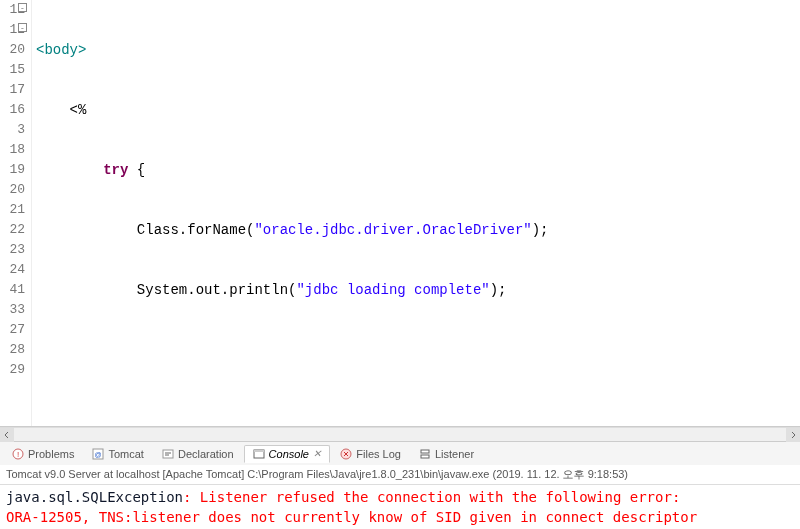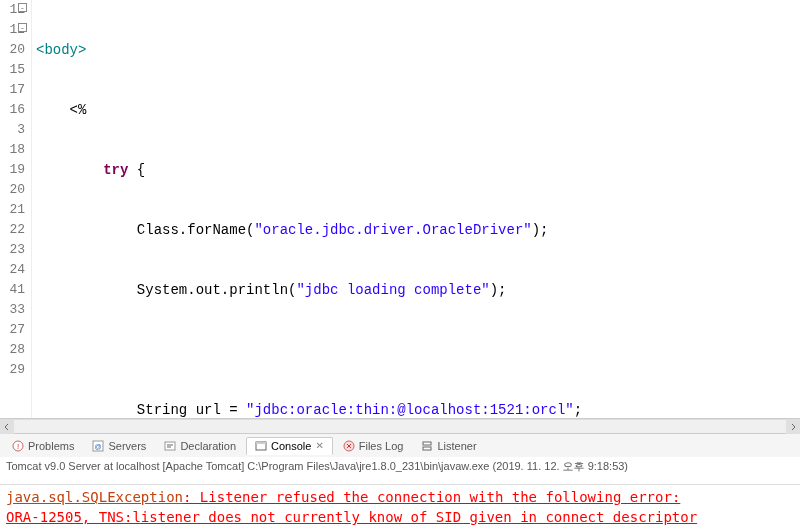--- a/index.html
+++ b/index.html
@@ -9,26 +9,26 @@
 .gutter .ln { height: 20px; position: relative; }
 .fold { position: absolute; right: -2px; top: 3px; width: 9px; height: 9px; border: 1px solid #888; background: #fff; font-size: 8px; line-height: 7px; text-align: center; color: #666; }
 .code { flex: 1; line-height: 20px; padding-left: 4px; white-space: pre; overflow: hidden; }
 .code .row { height: 20px; }
 .kw { color: #7f0055; font-weight: bold; }
 .tag { color: #008080; }
 .str { color: #2a00ff; }
 .plain { color: #000; }
 .tabs-panel { border-top: 1px solid #ccc; background: #f5f5f5; display: flex; align-items: center; height: 24px; font-family: "Segoe UI", Tahoma, sans-serif; font-size: 11px; gap: 2px; padding-left: 4px; }
 .tab { display: flex; align-items: center; gap: 4px; padding: 2px 8px; color: #555; cursor: pointer; }
-.tab.active { background: #fff; border: 1px solid #ccc; border-bottom-color: #fff; border-radius: 2px 2px 0 0; color: #000; }
+.tab.active { background: #fff; border: 1px solid #ccc; border-bottom-color: #fff; border-radius: 2px 2px 0 0; color: #000; font-style: italic; }
 .tab .ticon { width: 12px; height: 12px; display: inline-block; }
-.console-hdr { font-family: "Segoe UI", Tahoma, sans-serif; font-size: 11px; color: #555; padding: 2px 4px 10px 6px; border-bottom: 1px solid #ddd; background: #fff; white-space: nowrap; overflow: hidden; text-overflow: ellipsis; }
+.console-hdr { font-family: "Segoe UI", Tahoma, sans-serif; font-size: 11px; color: #555; padding: 2px 4px 2px 6px; border-bottom: 1px solid #ddd; background: #fff; white-space: nowrap; overflow: hidden; text-overflow: ellipsis; }
 .console-out { padding: 2px 4px 2px 6px; font-family: Consolas, monospace; font-size: 14px; line-height: 20px; white-space: pre; }
-.err { color: #ff0000; text-decoration: underline; }
-.err-u { color: #c2410c; text-decoration: underline; }
+.err { color: #ff0000; }
+.err-u { color: #0f172a; }
 .hscroll { height: 14px; background: #f0f0f0; border-top: 1px solid #ddd; position: relative; }
 .hscroll .arrow { position: absolute; top: 0; width: 14px; height: 14px; background: #e0e0e0; display: flex; align-items: center; justify-content: center; }
 .hscroll .arrow.left { left: 0; }
 .hscroll .arrow.right { right: 0; }
 .hscroll .arrow svg { width: 8px; height: 8px; }
 </style>
 </head>
 <body>
 
 <div class="editor">
@@ -53,21 +53,20 @@
     <div class="ln">28</div>
     <div class="ln">29</div>
   </div>
   <div class="code">
     <div class="row"><span class="tag">&lt;body&gt;</span></div>
     <div class="row">    <span class="plain">&lt;%</span></div>
     <div class="row">        <span class="kw">try</span><span class="plain"> {</span></div>
     <div class="row">            <span class="plain">Class.forName(</span><span class="str">"oracle.jdbc.driver.OracleDriver"</span><span class="plain">);</span></div>
     <div class="row">            <span class="plain">System.out.println(</span><span class="str">"jdbc loading complete"</span><span class="plain">);</span></div>
     <div class="row"></div>
-    <div class="row">            <span class="plain">String url = </span><span class="str">"jdbc:oracle:thin:@localhost:1521:orcl"</span><span class="plain">;</span></div>
     
     
     
     
     
     
     
     
     
     
@@ -95,21 +94,21 @@
           <circle cx="6" cy="6" r="5" fill="#fff" stroke="#c66"></circle>
           <text x="6" y="9" font-size="8" text-anchor="middle" fill="#c33">!</text>
         </svg></span>
     <span>Problems</span>
   </div>
   <div class="tab">
     <span class="ticon"><svg viewBox="0 0 12 12">
           <rect x="1" y="1" width="10" height="10" fill="#fff" stroke="#999"></rect>
           <text x="6" y="9" font-size="7" text-anchor="middle" fill="#36c">@</text>
         </svg></span>
-    <span>Servers</span>
+    <span>Tomcat</span>
   </div>
   <div class="tab">
     <span class="ticon"><svg viewBox="0 0 12 12">
           <rect x="1" y="2" width="10" height="8" fill="#fff" stroke="#999"></rect>
           <line x1="3" y1="5" x2="9" y2="5" stroke="#666"></line>
           <line x1="3" y1="7" x2="7" y2="7" stroke="#666"></line>
         </svg></span>
     <span>Declaration</span>
   </div>
   <div class="tab active">

